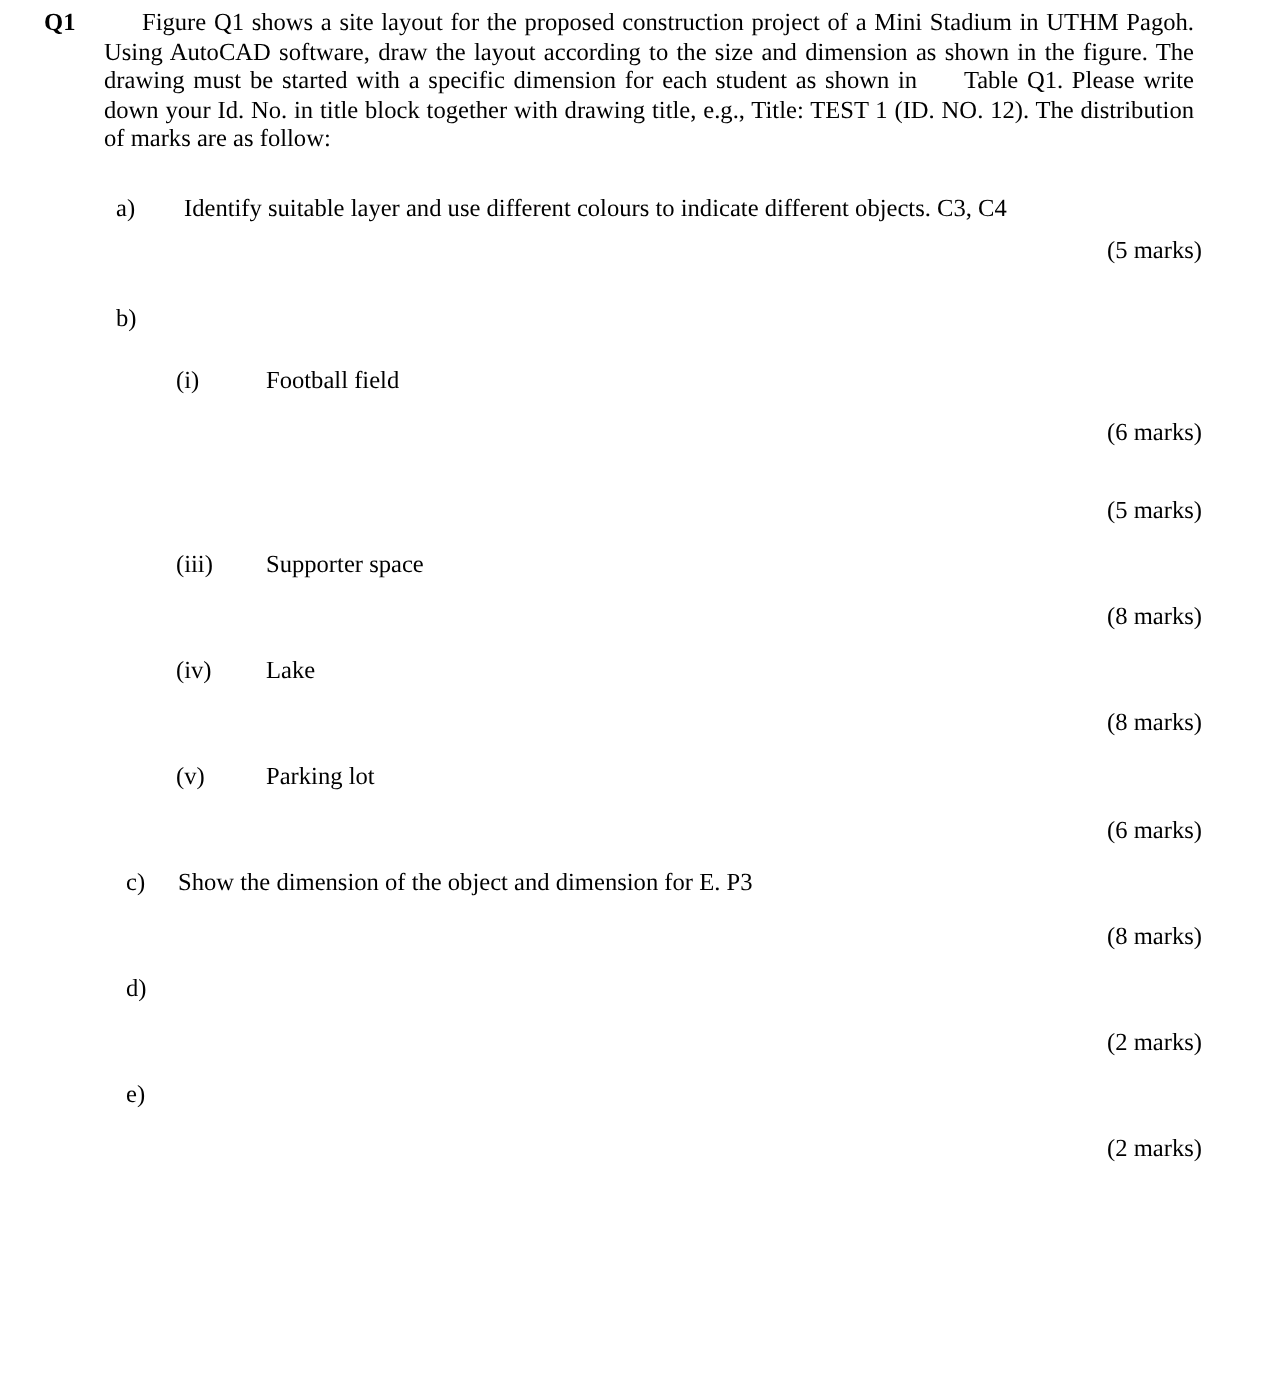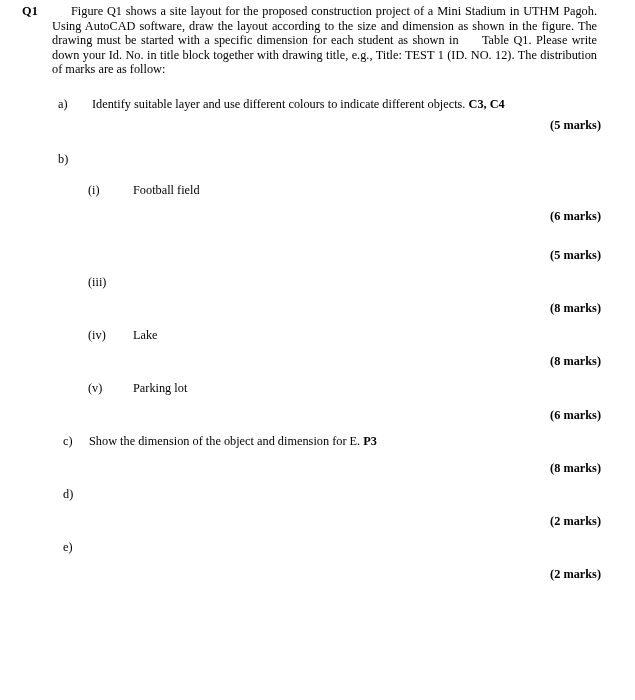--- a/index.html
+++ b/index.html
@@ -60,41 +60,40 @@
     align-items: flex-start;
     font-size: 12.3px;
     line-height: 14.6px;
   }
   .item .marker {
     flex: 0 0 auto;
   }
   .item .text {
     flex: 1 1 auto;
   }
-  .item .text b { font-weight: bold; }
+  .item .text b { font-weight: normal; }
 
   
   .lvl-ab { padding-left: 58px; }
   .lvl-ab .marker { width: 34px; }
 
   
   .lvl-roman { padding-left: 88px; }
   .lvl-roman .marker { width: 45px; }
 
   
   .lvl-cde { padding-left: 63px; }
   .lvl-cde .marker { width: 26px; }
 
   
   .marks {
     text-align: right;
     font-size: 12.3px;
     line-height: 14.6px;
     padding-right: 34px;
-    font-weight: bold;
   }
 
   .spacer-12 { height: 12px; }
   .spacer-16 { height: 16px; }
   .spacer-20 { height: 20px; }
   .spacer-6  { height: 6px; }
 </style>
 </head>
 <body>
 
@@ -133,20 +132,21 @@
 
     <div class="spacer-12"></div>
 
     <div class="spacer-12"></div>
     <div class="marks">(5 marks)</div>
 
     <div class="spacer-12"></div>
 
     <div class="item lvl-roman">
       <div class="marker">(iii)</div>
+      <div class="text">Supporter space</div>
     </div>
     <div class="spacer-12"></div>
     <div class="marks">(8 marks)</div>
 
     <div class="spacer-12"></div>
 
     <div class="item lvl-roman">
       <div class="marker">(iv)</div>
       <div class="text">Lake</div>
     </div>

